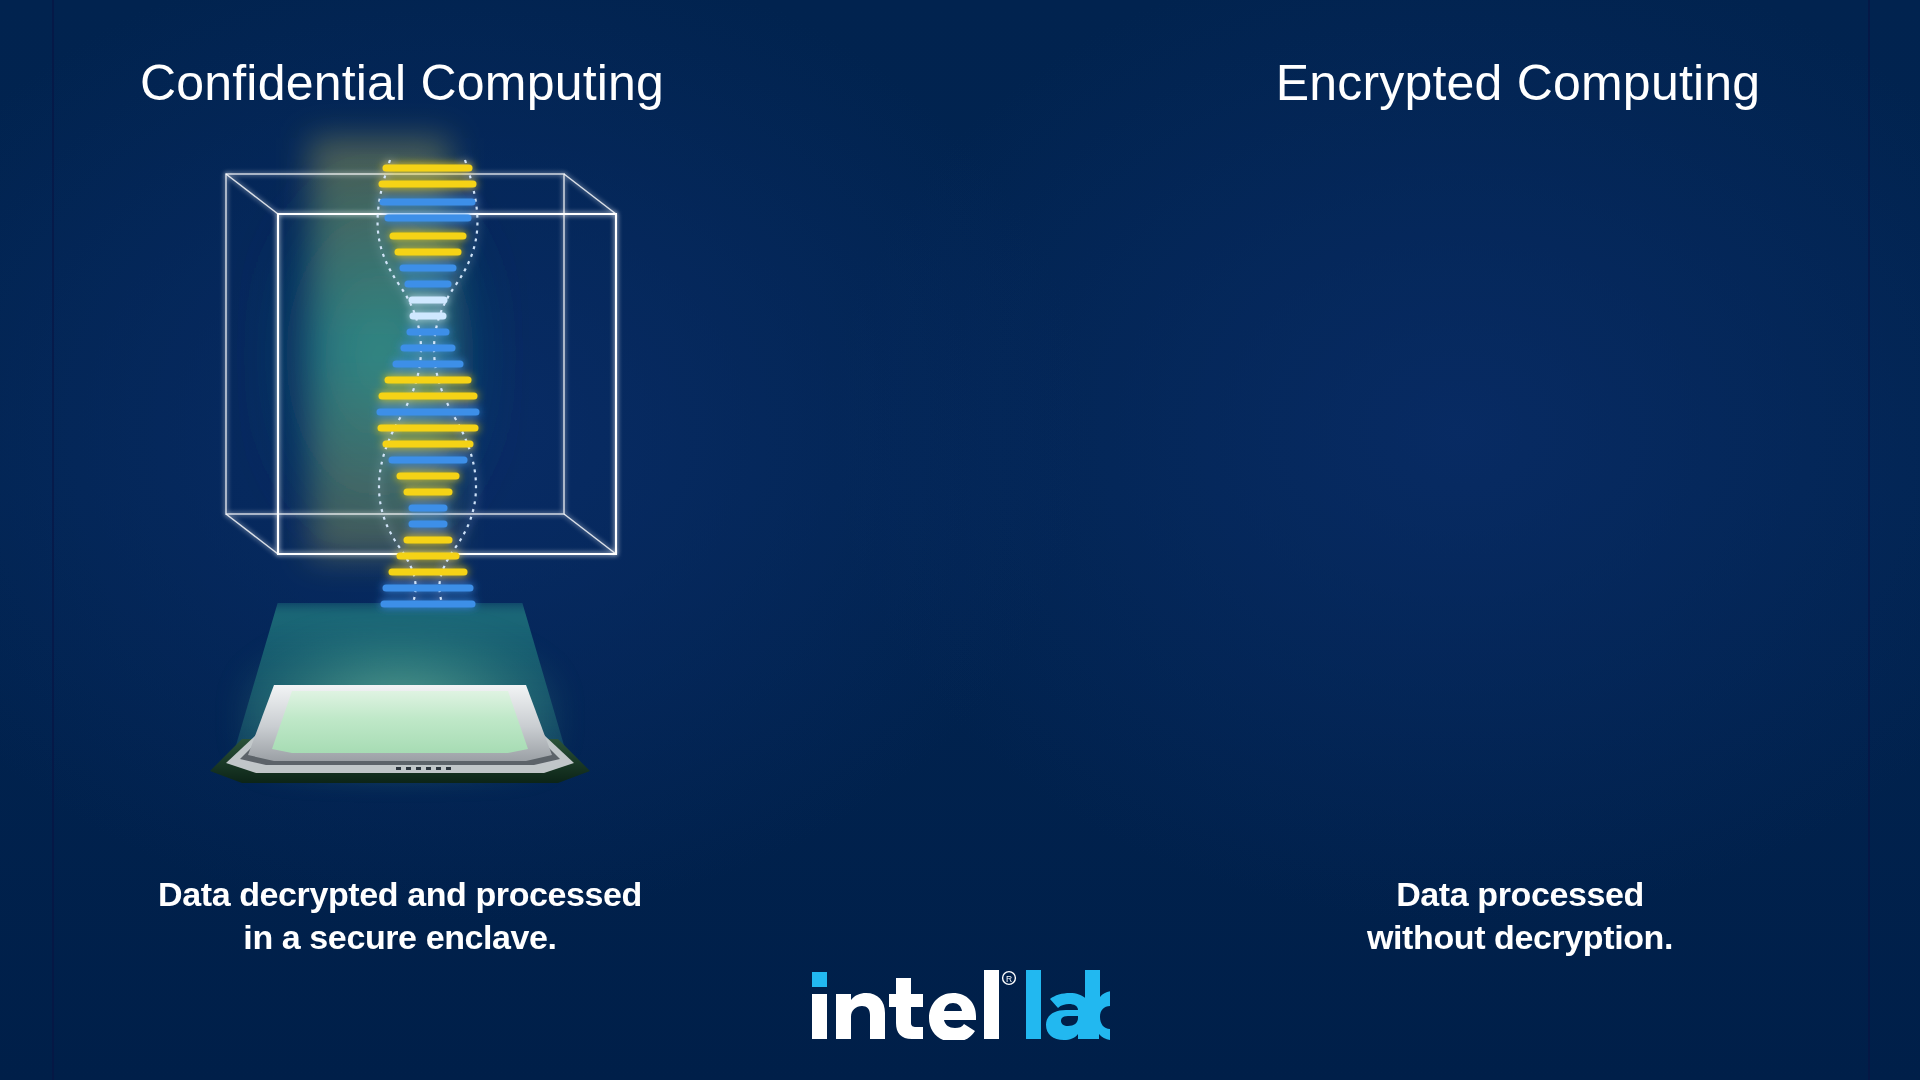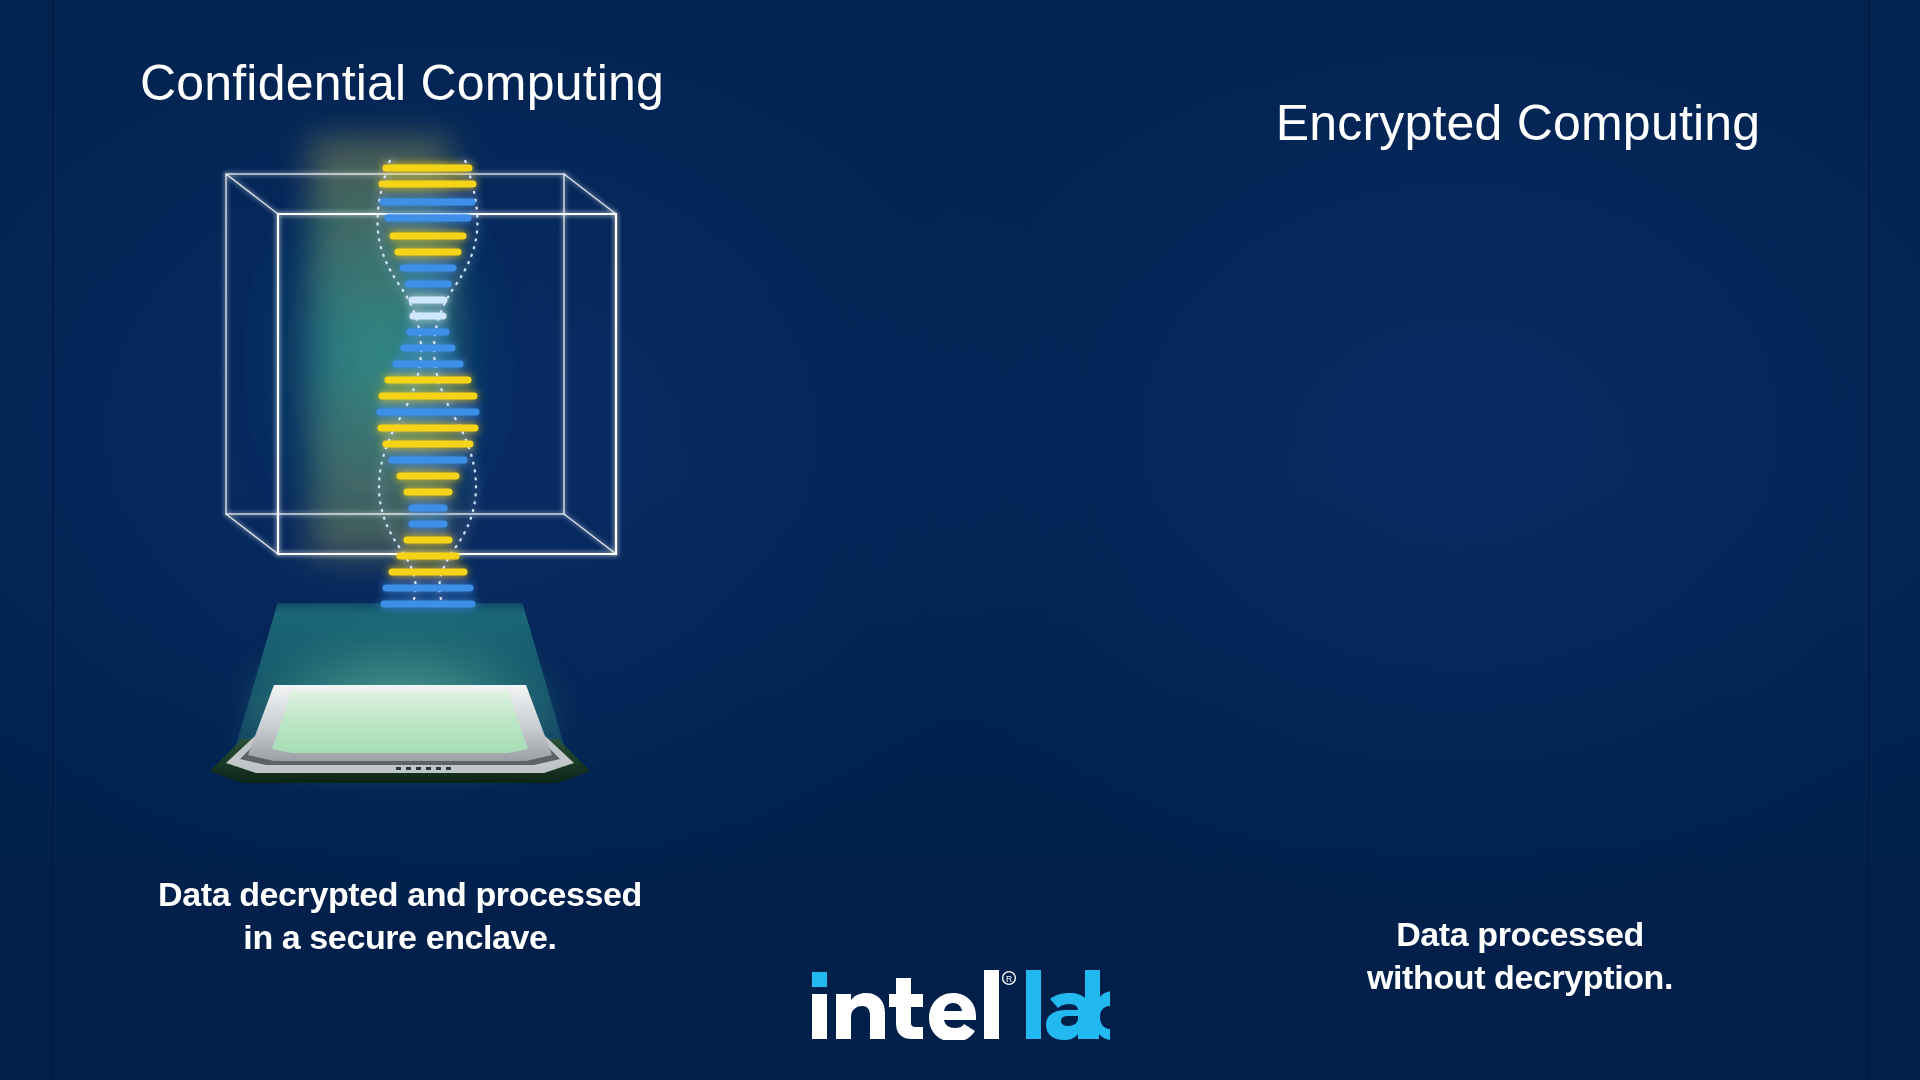--- a/index.html
+++ b/index.html
@@ -21,21 +21,21 @@
   .divider {
     position:absolute; top:0; bottom:0; width:2px;
     background:rgba(9,18,66,0.55);
   }
   #divider-left  { left:52px; }
   #divider-right { left:1868px; }
 
   
   .panel { position:absolute; top:8px; height:950px; }
   #panel-left  { left:0;    width:960px; }
-  #panel-right { left:960px;width:960px;margin-top:40px; }
+  #panel-right { left:960px;width:960px; }
 
   .panel-title {
     position:absolute; top:46px; width:100%;
     text-align:center;
     font-size:50px; font-weight:300; letter-spacing:0.2px;
     color:#ffffff; white-space:nowrap;
   }
   #panel-left  .panel-title { left:-78px; }
   #panel-right .panel-title { left:78px; }
 

